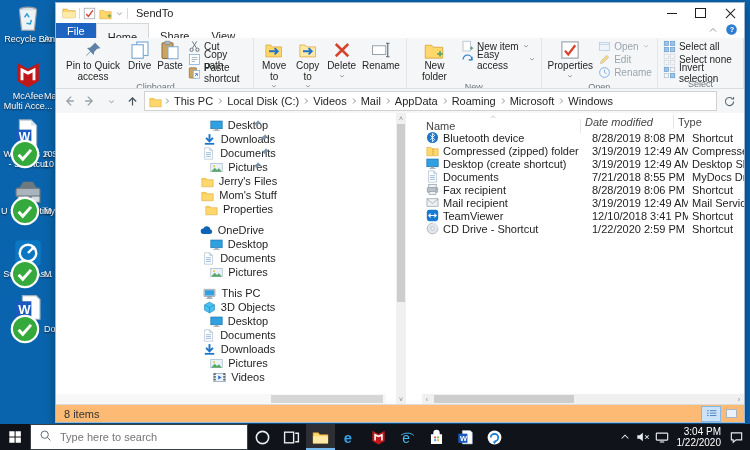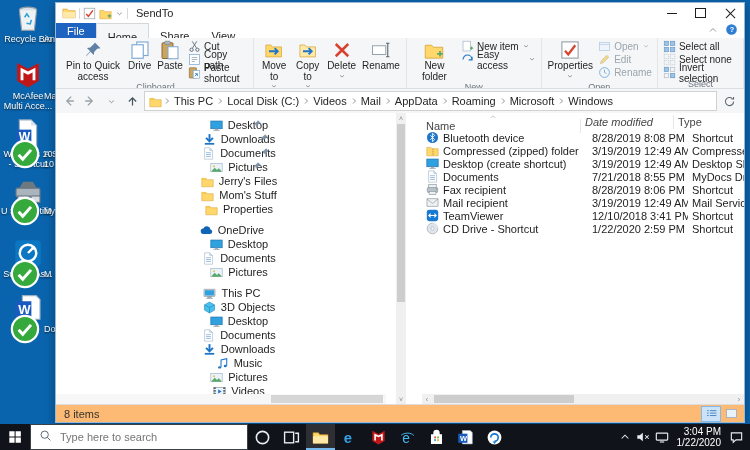--- a/index.html
+++ b/index.html
@@ -756,30 +756,20 @@
                 <path d="M8 1.4v7.4" stroke="#1D74C9" stroke-width="2.4"></path>
                 <path d="M3.8 6L8 10.4 12.2 6" fill="none" stroke="#1D74C9" stroke-width="2.4"></path>
                 <rect x="2.2" y="12.2" width="11.6" height="2.2" fill="#1D74C9"></rect>
               </svg>
             </span>
             <span>Downloads</span>
           </div>
           <div class="nav-item" style="padding-left: 26px;">
             <span class="ic" style="display: inline-flex; width: 13px; height: 13px; flex: 0 0 auto;">
               <svg viewBox="0 0 16 16" width="13" height="13">
-                <path d="M6.2 12.6V3.6l7-1.6v8.8" fill="none" stroke="#1D74C9" stroke-width="1.3"></path>
-                <ellipse cx="4.4" cy="12.8" rx="1.9" ry="1.5" fill="#1D74C9"></ellipse>
-                <ellipse cx="11.4" cy="11" rx="1.9" ry="1.5" fill="#1D74C9"></ellipse>
-              </svg>
-            </span>
-            <span>Music</span>
-          </div>
-          <div class="nav-item" style="padding-left: 26px;">
-            <span class="ic" style="display: inline-flex; width: 13px; height: 13px; flex: 0 0 auto;">
-              <svg viewBox="0 0 16 16" width="13" height="13">
                 <rect x="1" y="2.8" width="14" height="10.4" fill="#EAF3FB" stroke="#8EA8C0" stroke-width=".7"></rect>
                 <circle cx="5" cy="6.5" r="1.2" fill="#F2C230"></circle>
                 <path d="M2 12.2l3.8-3.8 2.8 2.8 2.2-2.2 3.2 3.2v.9H2z" fill="#59A869"></path>
               </svg>
             </span>
             <span>Pictures</span>
           </div>
           <div class="nav-item" style="padding-left: 26px;">
             <span class="ic" style="display: inline-flex; width: 13px; height: 13px; flex: 0 0 auto;">
               <svg viewBox="0 0 16 16" width="13" height="13">

